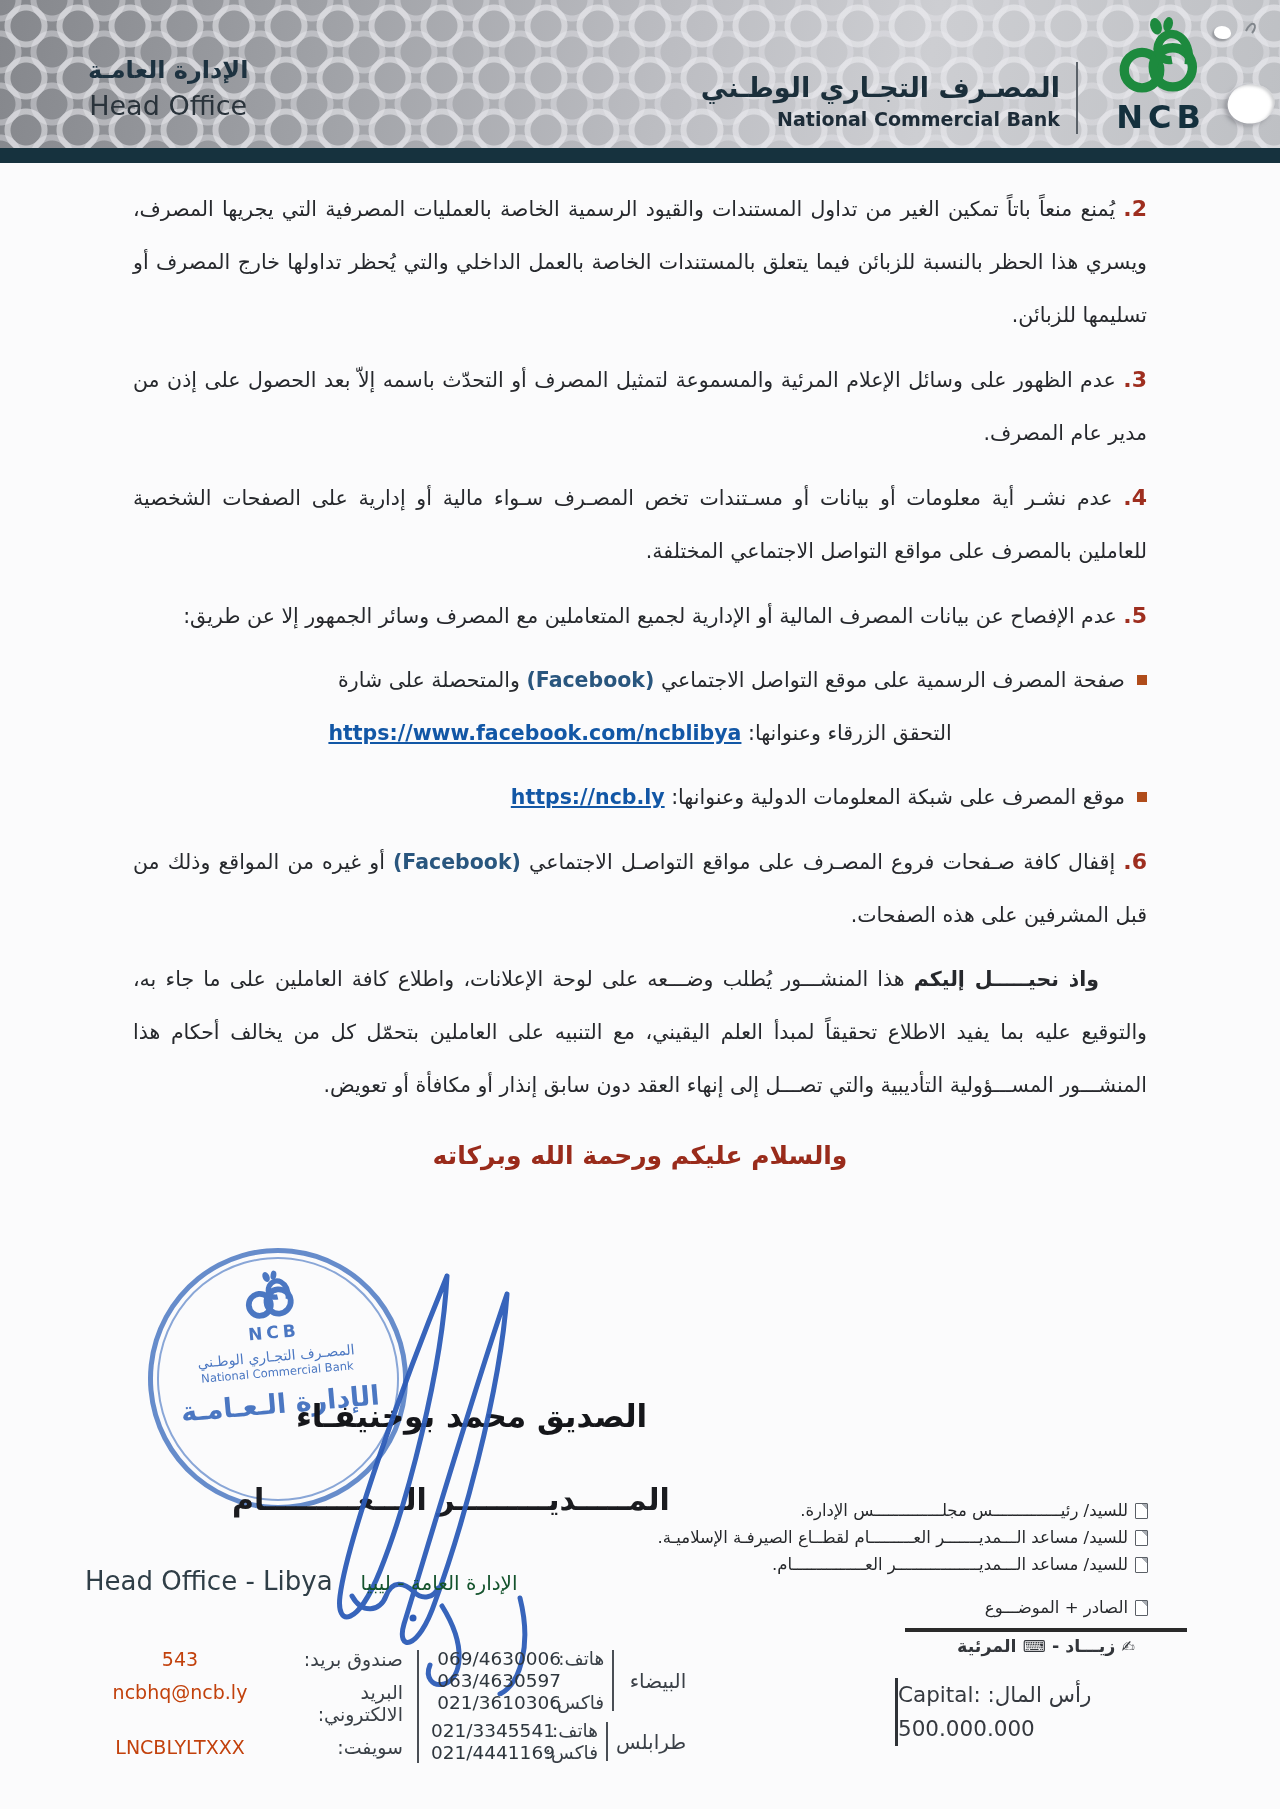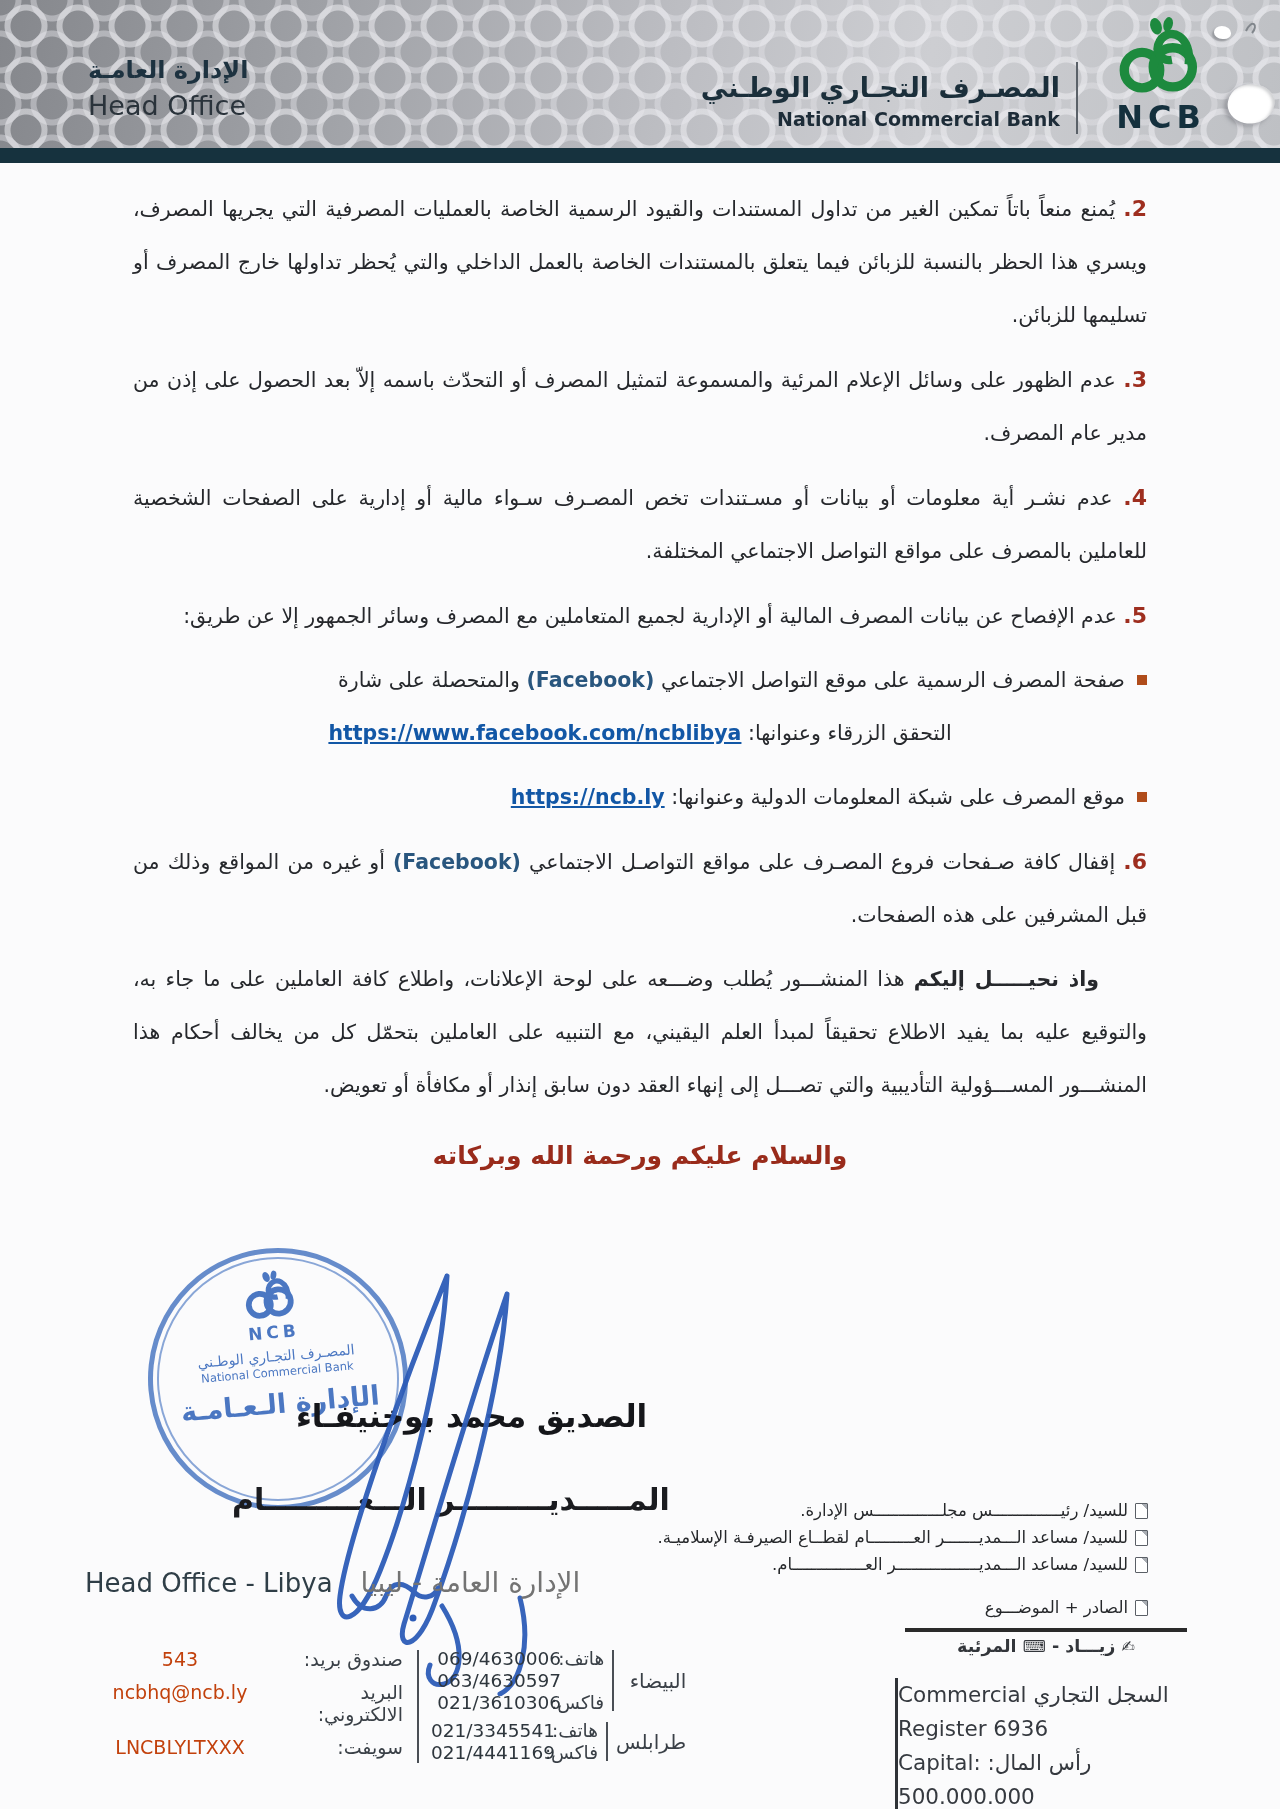--- a/index.html
+++ b/index.html
@@ -15,21 +15,21 @@
     position:absolute; top:0; left:0; width:1280px; height:148px;
     background:
       radial-gradient(circle at 26px 26px, rgba(255,255,255,0) 15px, rgba(238,238,242,.55) 16px, rgba(238,238,242,.55) 21px, rgba(255,255,255,0) 22px),
       radial-gradient(circle at 26px 26px, rgba(255,255,255,0) 15px, rgba(226,226,231,.45) 16px, rgba(226,226,231,.45) 21px, rgba(255,255,255,0) 22px),
       linear-gradient(100deg, #85878c 0%, #9fa1a6 25%, #bcbdc2 52%, #cdced2 72%, #bec0c4 100%);
     background-size:52px 52px, 52px 52px, 100% 100%;
     background-position:0 0, 26px 26px, 0 0;
   }
   .strip { position:absolute; top:148px; left:0; width:1280px; height:15px; background:#16323e; }
 
-  .dept { position:absolute; left:88px; top:56px; text-align:left; }
+  .dept { position:absolute; left:88px; top:56px; text-align:center; }
   .dept-ar { font-size:24px; font-weight:bold; color:#1d3240; }
   .dept-en { font-size:27px; color:#2a333b; margin-top:6px; }
 
   .brand { position:absolute; right:52px; top:16px; display:flex; align-items:flex-end; }
   .brand-names { text-align:right; margin-bottom:6px; }
   .brand-ar { font-size:27px; font-weight:bold; color:#1b2f3b; }
   .brand-en { font-size:19px; font-weight:bold; color:#1d2c38; margin-top:5px; }
   .brand-sep { width:2px; height:72px; background:#5a6168; margin:0 16px 2px 16px; }
   .brand-logo { display:flex; flex-direction:column; align-items:center; width:134px; }
   .brand-logo svg { height:84px; }
@@ -85,21 +85,21 @@
   .prepared { position:absolute; left:905px; top:1636px; width:282px; direction:rtl; text-align:center;
               font-size:17.5px; font-weight:bold; color:#33363b; }
   .prepared .ico { font-weight:normal; font-size:16px; }
   .register { position:absolute; left:895px; top:1678px; width:315px; direction:rtl; text-align:left;
               border-left:3px solid #2f3237; padding-left:0; font-size:21.5px; color:#35393f; line-height:34px; }
   .register > div { direction:rtl; text-align:left; padding-right:6px; }
 
   
   .office { position:absolute; left:85px; top:1566px; display:flex; align-items:baseline; gap:28px; }
   .office-en { font-size:26px; color:#2f3e47; }
-  .office-ar { font-size:28px; color:#737373; }
+  .office-ar { font-size:20px; color:#14532d; }
 
   .contact { position:absolute; left:85px; top:1648px; display:flex; direction:rtl; align-items:flex-start; color:#3a4047; }
   .lv { display:grid; grid-template-columns:128px 190px; row-gap:11px; font-size:19px; align-items:baseline; }
   .lv .val { direction:ltr; text-align:center; color:#c2410c; }
   .v-div { width:2px; align-self:stretch; background:#4a4f55; margin:2px 12px 0 14px; }
   .phones { display:flex; flex-direction:column; gap:7px; }
   .cityblock { display:flex; direction:rtl; align-items:stretch; }
   .cityname { font-size:20px; align-self:center; min-width:64px; }
   .city-bar { width:2px; background:#4a4f55; margin:2px 8px; }
   .numgrid { display:grid; grid-template-columns:55px 112px; row-gap:1px; font-size:18.5px; align-items:baseline; }
@@ -212,21 +212,20 @@
   <div class="rule"></div>
   <div class="prepared">
     <span class="ico">✍</span>
     <span>زيـــاد</span>
     <span>-</span>
     <span class="ico">⌨</span>
     <span>المرئية</span>
   </div>
 
   <div class="register">
-    <div><span>السجل التجاري</span> <span>Commercial Register 6936</span></div>
     <div><span>رأس المال:</span> <span>Capital: 500.000.000</span></div>
 
   </div>
 
   <div class="office">
     <div class="office-en">Head Office - Libya</div>
     <div class="office-ar">الإدارة العامة - ليبيا</div>
   </div>
 
   <div class="contact">

